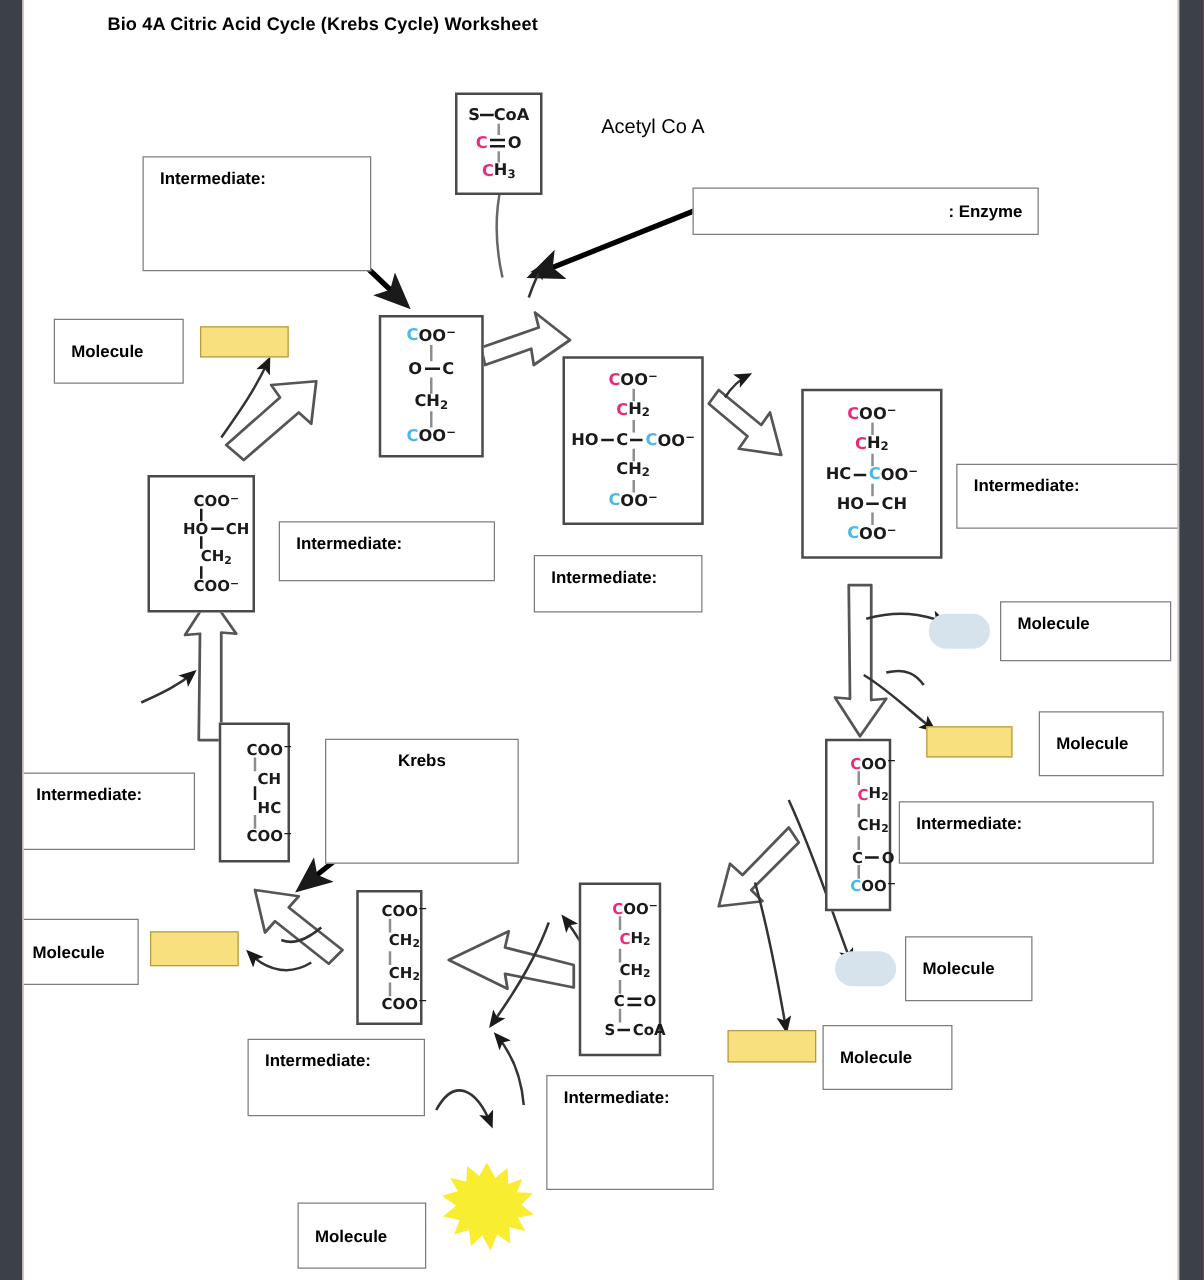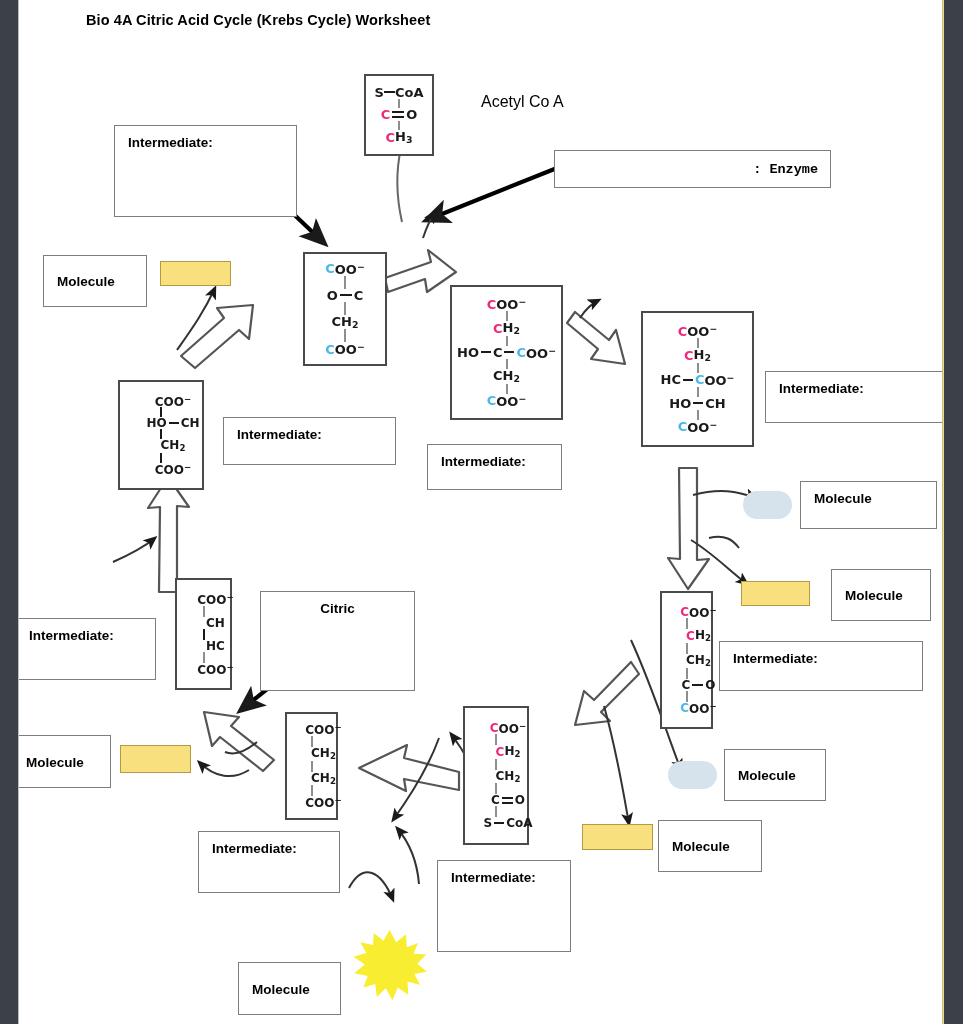--- a/index.html
+++ b/index.html
@@ -8,21 +8,21 @@
     padding: 0;
     background: #3b4147;
   }
   body {
     font-family: "Liberation Sans", sans-serif;
   }
   #page {
     position: relative;
     width: 963px;
     height: 1024px;
-    background: #fde047;
+    background: #ef4444;
     overflow: hidden;
   }
   #sheet {
     position: absolute;
     left: 18px;
     top: 0px;
     width: 925px;
     height: 1024px;
     background: #ffffff;
     border-left: 1px solid #b9bcbf;
@@ -256,21 +256,21 @@
             <span class="c-dark">H<span class="sub">3</span></span>
         </div>
       </div>
     </div>
     <div class="lbl-plain" style="left:438px; top:93px;">Acetyl Co A</div>
 
     <div class="ansbox" style="left:95px; top:125px; width:183px; height:92px;">
       <span class="lbl tl">Intermediate:</span>
     </div>
 
-    <div class="ansbox" style="left:535px; top:150px; width:277px; height:38px;font-family:Liberation Mono, monospace;">
+    <div class="ansbox" style="left:535px; top:150px; width:277px; height:38px;">
       <span class="lbl right-mid">: Enzyme</span>
     </div>
 
     <div class="ansbox" style="left:24px; top:255px; width:104px; height:52px;">
       <span class="lbl mid-left">Molecule</span>
     </div>
 
     <div class="ansbox" style="left:204px; top:417px; width:173px; height:48px;">
       <span class="lbl tl">Intermediate:</span>
     </div>
@@ -293,21 +293,21 @@
 
     <div class="ansbox" style="left:700px; top:641px; width:204px; height:50px;">
       <span class="lbl tl">Intermediate:</span>
     </div>
 
     <div class="ansbox" style="left:-4px; top:618px; width:141px; height:62px;">
       <span class="lbl tl">Intermediate:</span>
     </div>
 
     <div class="ansbox" style="left:241px; top:591px; width:155px; height:100px;">
-      <span class="lbl ctr-top">Citric</span>
+      <span class="lbl ctr-top">Krebs</span>
     </div>
 
     <div class="ansbox" style="left:-7px; top:735px; width:99px; height:53px;">
       <span class="lbl mid-left">Molecule</span>
     </div>
 
     <div class="ansbox" style="left:705px; top:749px; width:102px; height:52px;">
       <span class="lbl mid-left">Molecule</span>
     </div>
 

